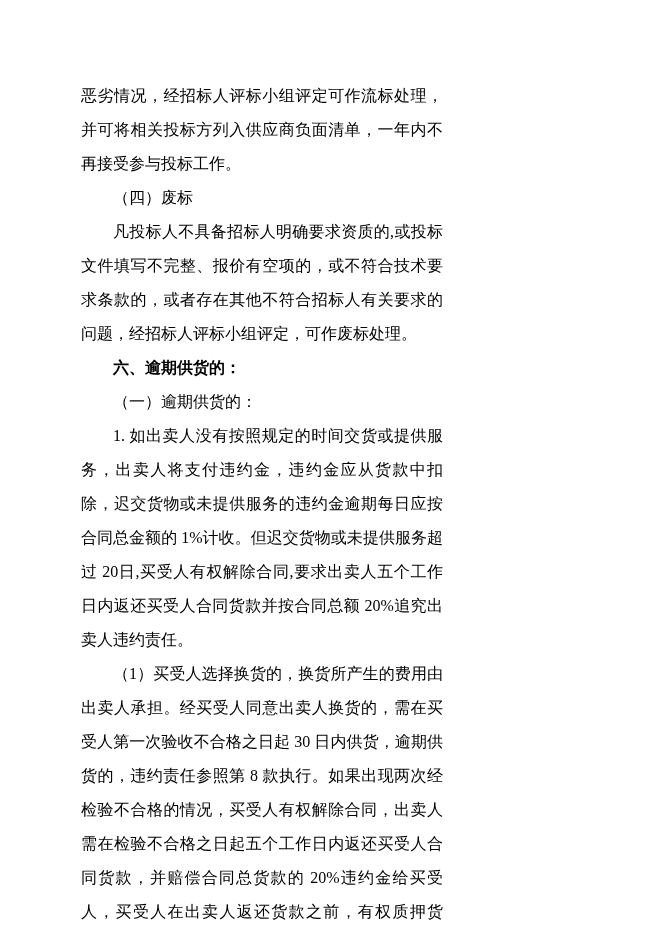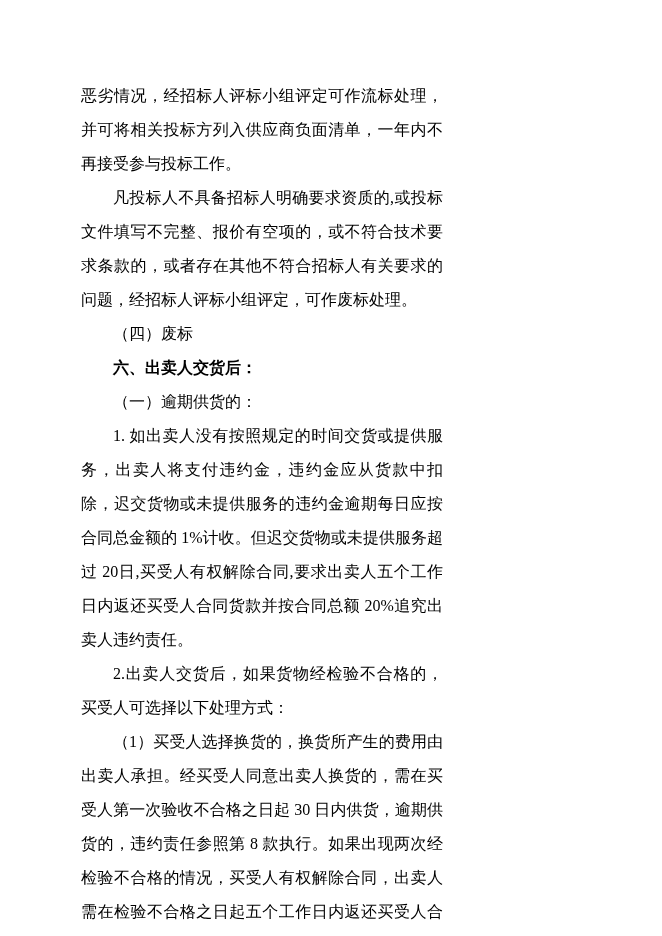--- a/index.html
+++ b/index.html
@@ -31,20 +31,19 @@
   }
   .para.bold {
     font-weight: bold;
   }
 </style>
 </head>
 <body>
 
 <div class="page">
   <p class="para">恶劣情况，经招标人评标小组评定可作流标处理，并可将相关投标方列入供应商负面清单，一年内不再接受参与投标工作。</p>
+  <p class="para indent">（四）废标</p>
   <p class="para indent">凡投标人不具备招标人明确要求资质的,或投标文件填写不完整、报价有空项的，或不符合技术要求条款的，或者存在其他不符合招标人有关要求的问题，经招标人评标小组评定，可作废标处理。</p>
-  <p class="para indent">（四）废标</p>
-  <p class="para indent bold">六、出卖人交货后：</p>
+  <p class="para indent bold">六、逾期供货的：</p>
   <p class="para indent">（一）逾期供货的：</p>
   <p class="para indent">1. 如出卖人没有按照规定的时间交货或提供服务，出卖人将支付违约金，违约金应从货款中扣除，迟交货物或未提供服务的违约金逾期每日应按合同总金额的 1%计收。但迟交货物或未提供服务超过 20日,买受人有权解除合同,要求出卖人五个工作日内返还买受人合同货款并按合同总额 20%追究出卖人违约责任。</p>
-  <p class="para indent">2.出卖人交货后，如果货物经检验不合格的，买受人可选择以下处理方式：</p>
   <p class="para indent">（1）买受人选择换货的，换货所产生的费用由出卖人承担。经买受人同意出卖人换货的，需在买受人第一次验收不合格之日起 30 日内供货，逾期供货的，违约责任参照第 8 款执行。如果出现两次经检验不合格的情况，买受人有权解除合同，出卖人需在检验不合格之日起五个工作日内返还买受人合同货款，并赔偿合同总货款的 20%违约金给买受人，买受人在出卖人返还货款之前，有权质押货物，质押期间如产生仓储费，该仓储费由出卖人承担。</p>
 </div>
 
 </body></html>

